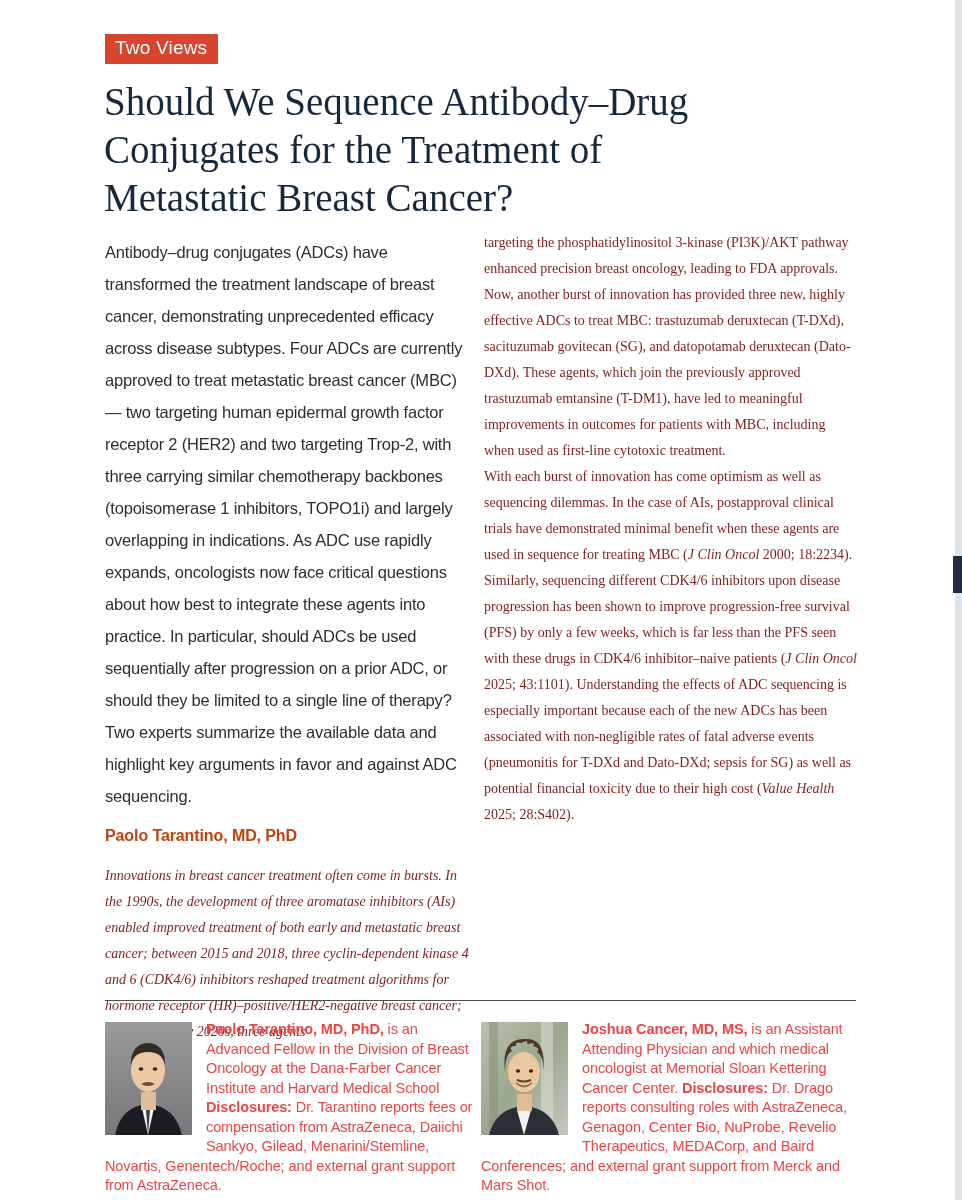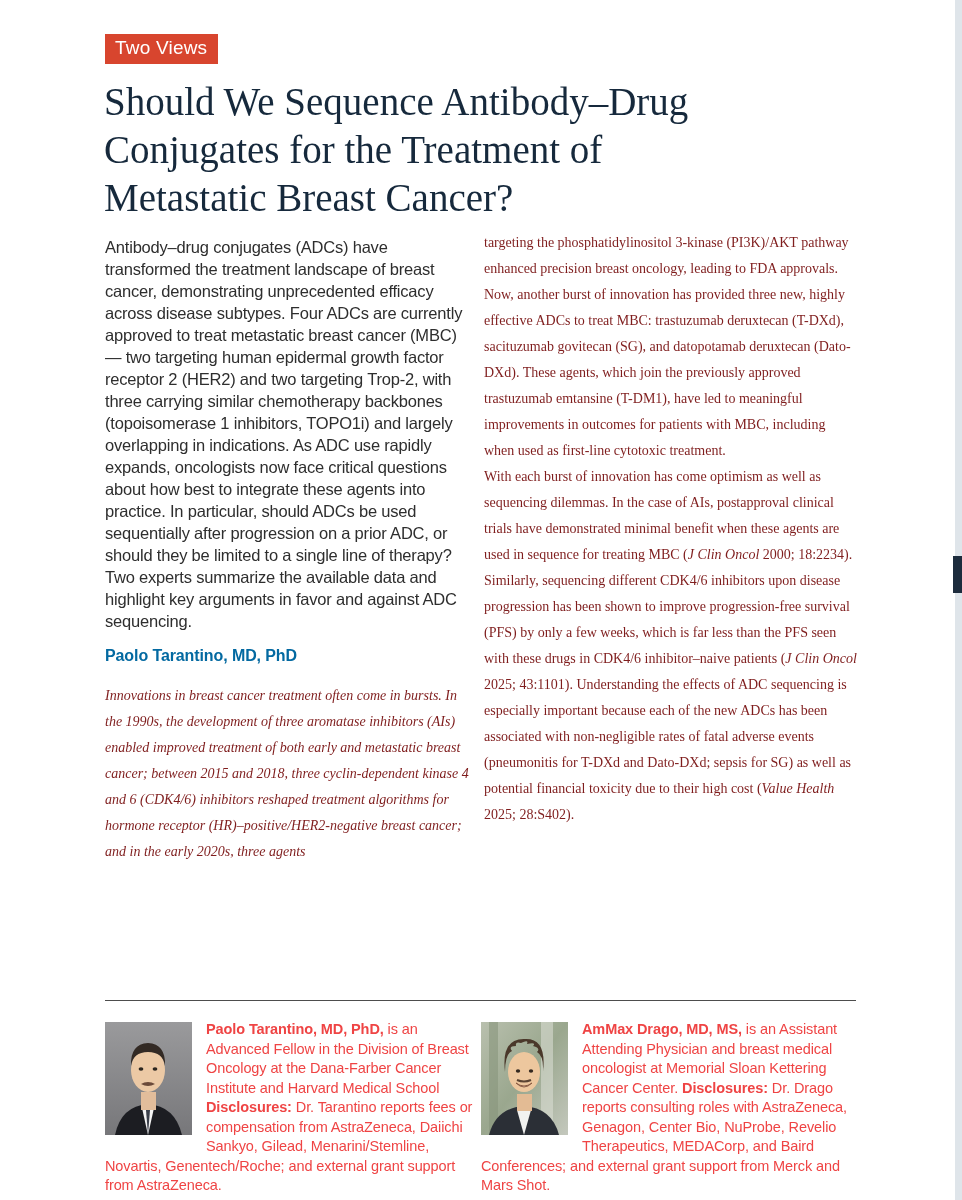--- a/index.html
+++ b/index.html
@@ -42,39 +42,39 @@
     font-size: 39px; line-height: 48px;
     color: #16293c; font-weight: 400;
   }
 
   
   .col-left  { position: absolute; left: 105px; top: 236px; width: 370px; }
   .col-right { position: absolute; left: 484px; top: 230px; width: 374px; }
 
   .intro {
     font-family: "Liberation Sans", sans-serif;
-    font-size: 16.5px; line-height: 22px;
+    font-size: 16.5px; line-height: 32px;
     letter-spacing: -0.2px;
     color: #2e2e2e;
   }
 
   .section-heading {
     margin-top: 38px;
     font-family: "Liberation Sans", sans-serif;
     font-weight: 700;
     font-size: 22px; line-height: 27px;
     color: #1778a0;
     width: 300px;
   }
 
   .byline {
     margin-top: 15px;
     font-family: "Liberation Sans", sans-serif;
     font-weight: 700;
-    font-size: 16px; color: #0369a1;
+    font-size: 16px; color: #c2410c;
     letter-spacing: -0.1px;
   }
 
   .serif-body {
     font-family: "Liberation Serif", serif;
     font-size: 14px; line-height: 26px;
     color: #7f1d1d;
   }
   .col-left .serif-body { margin-top: 18px; font-style: italic; }
   .col-right .serif-body + .serif-body { }
@@ -169,16 +169,16 @@
         <path d="M36 88 L43 113 L50 88 Z" fill="#f2f2f0"></path>
         <rect x="36" y="72" width="15" height="17" fill="#e3bb94"></rect>
         <ellipse cx="43" cy="50" rx="16" ry="20" fill="#edc79e"></ellipse>
         <path d="M24 50 Q20 16 44 17 Q66 16 62 50 Q63 34 56 30 Q60 26 52 24 Q56 20 46 22 Q48 17 40 21 Q34 19 35 24 Q27 24 31 29 Q24 32 24 50 Z" fill="#4a382a"></path>
         <ellipse cx="37" cy="49" rx="2.2" ry="1.7" fill="#33281f"></ellipse>
         <ellipse cx="50" cy="49" rx="2.2" ry="1.7" fill="#33281f"></ellipse>
         <path d="M35 61 Q43 69 51 61 Q47 64 43 64 Q39 64 35 61 Z" fill="#fff" stroke="#8a5a40" stroke-width="1"></path>
         <path d="M36 58 Q43 61 50 58" stroke="#5a4332" stroke-width="2" fill="none"></path>
       </svg>
     </span>
-    <span><b>AmMax Drago, MD, MS,</b><span> is an Assistant Attending Physician and breast medical oncologist at Memorial Sloan Kettering Cancer Center. </span><b>Disclosures:</b><span> Dr. Drago reports consulting roles with AstraZeneca, Genagon, Center Bio, NuProbe, Revelio Therapeutics, MEDACorp, and Baird Conferences; and external grant support from Merck and Mars Shot.</span></span>
+    <span><b>Joshua Cancer, MD, MS,</b><span> is an Assistant Attending Physician and which medical oncologist at Memorial Sloan Kettering Cancer Center. </span><b>Disclosures:</b><span> Dr. Drago reports consulting roles with AstraZeneca, Genagon, Center Bio, NuProbe, Revelio Therapeutics, MEDACorp, and Baird Conferences; and external grant support from Merck and Mars Shot.</span></span>
   </div>
 
 </div>
 
 </body></html>

